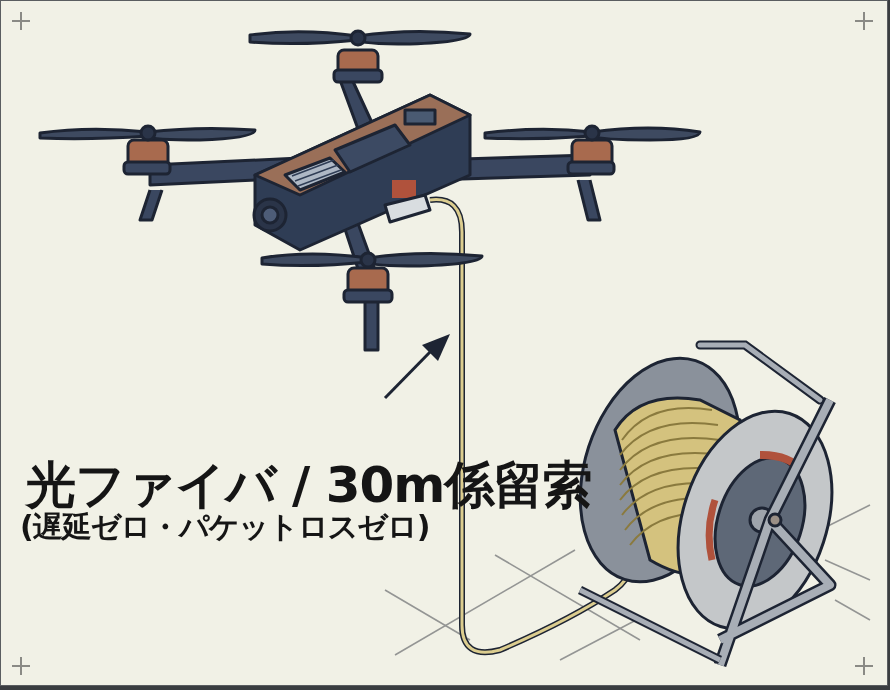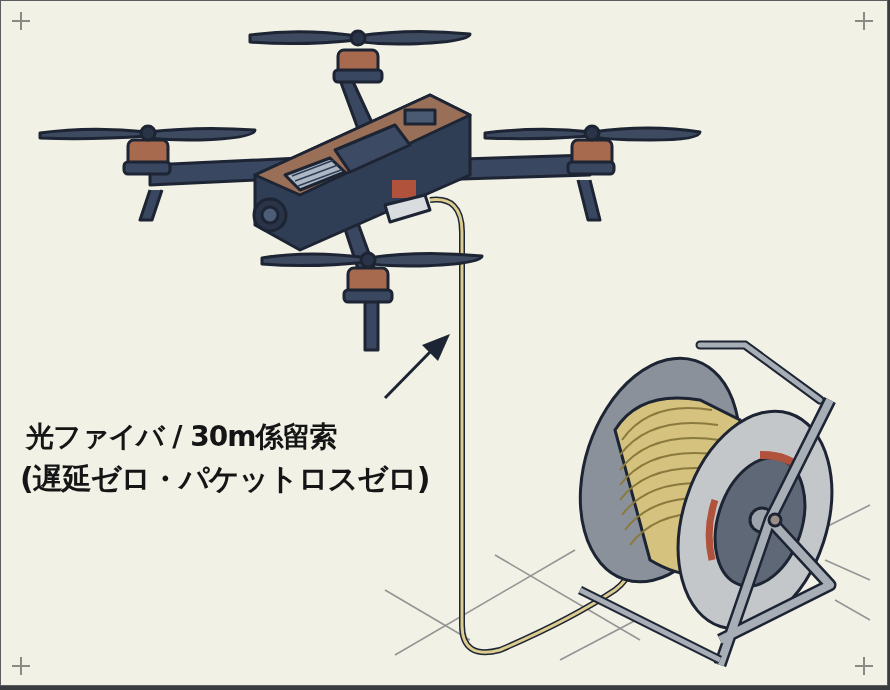--- a/index.html
+++ b/index.html
@@ -1,20 +1,20 @@
 <!DOCTYPE html>
 <html><head>
 <meta charset="utf-8">
 <style>
   html,body{margin:0;padding:0;}
   body{width:890px;height:690px;overflow:hidden;background:#3a3d40;}
   .frame{position:absolute;left:0;top:0;width:888px;height:686px;background:#f1f1e6;border:1px solid #5a5d60;box-sizing:border-box;}
   .art{position:absolute;left:0;top:0;width:890px;height:690px;}
   .caption{position:absolute;left:26px;top:415px;font-family:"DejaVu Sans","Liberation Sans",sans-serif;color:#151515;font-weight:bold;letter-spacing:-1px;}
-  .caption .l1{font-size:28px;line-height:44px;white-space:nowrap;}
+  .caption .l1{font-size:50px;line-height:44px;white-space:nowrap;margin-top:48px;}
   .caption .l2{font-size:30px;line-height:40px;white-space:nowrap;margin-left:-6px;}
   .mark{position:absolute;width:18px;height:18px;}
   .mark:before,.mark:after{content:"";position:absolute;background:#8a8a85;}
   .mark:before{left:8px;top:0;width:1.5px;height:18px;}
   .mark:after{top:8px;left:0;height:1.5px;width:18px;}
 </style>
 </head>
 <body>
 
 <div class="frame"></div>

